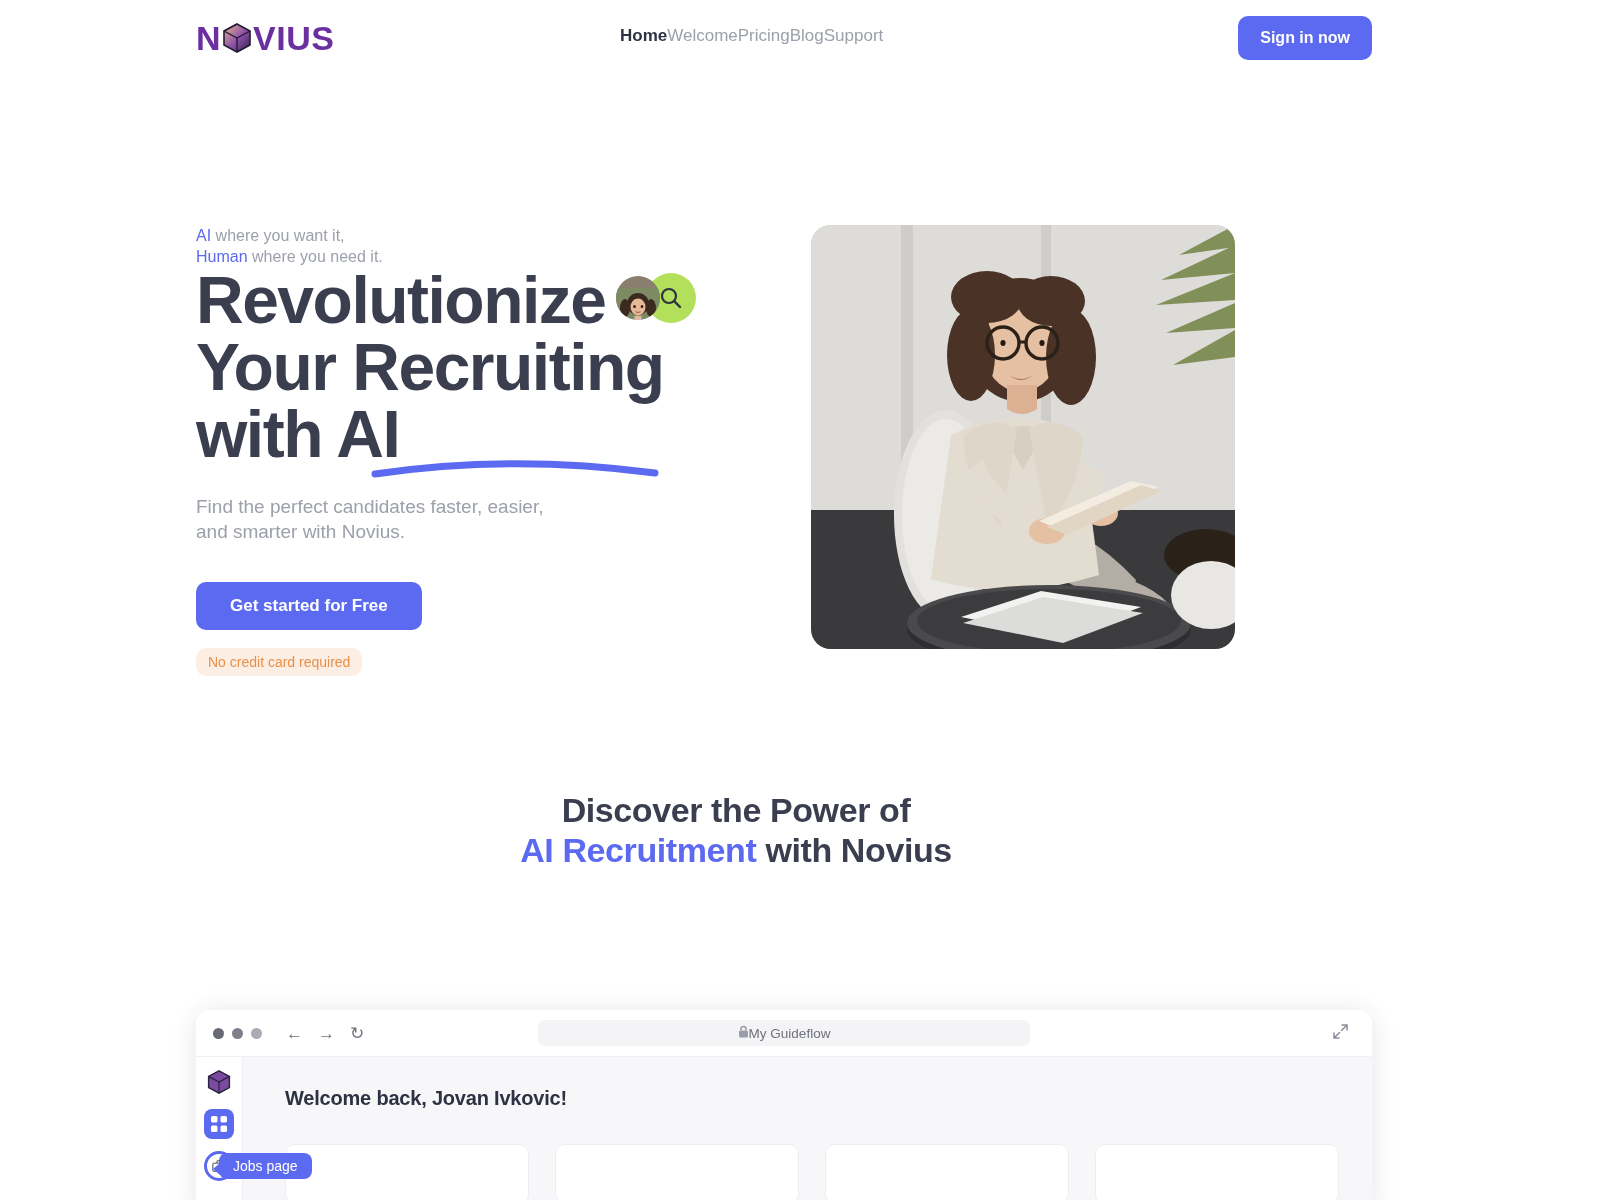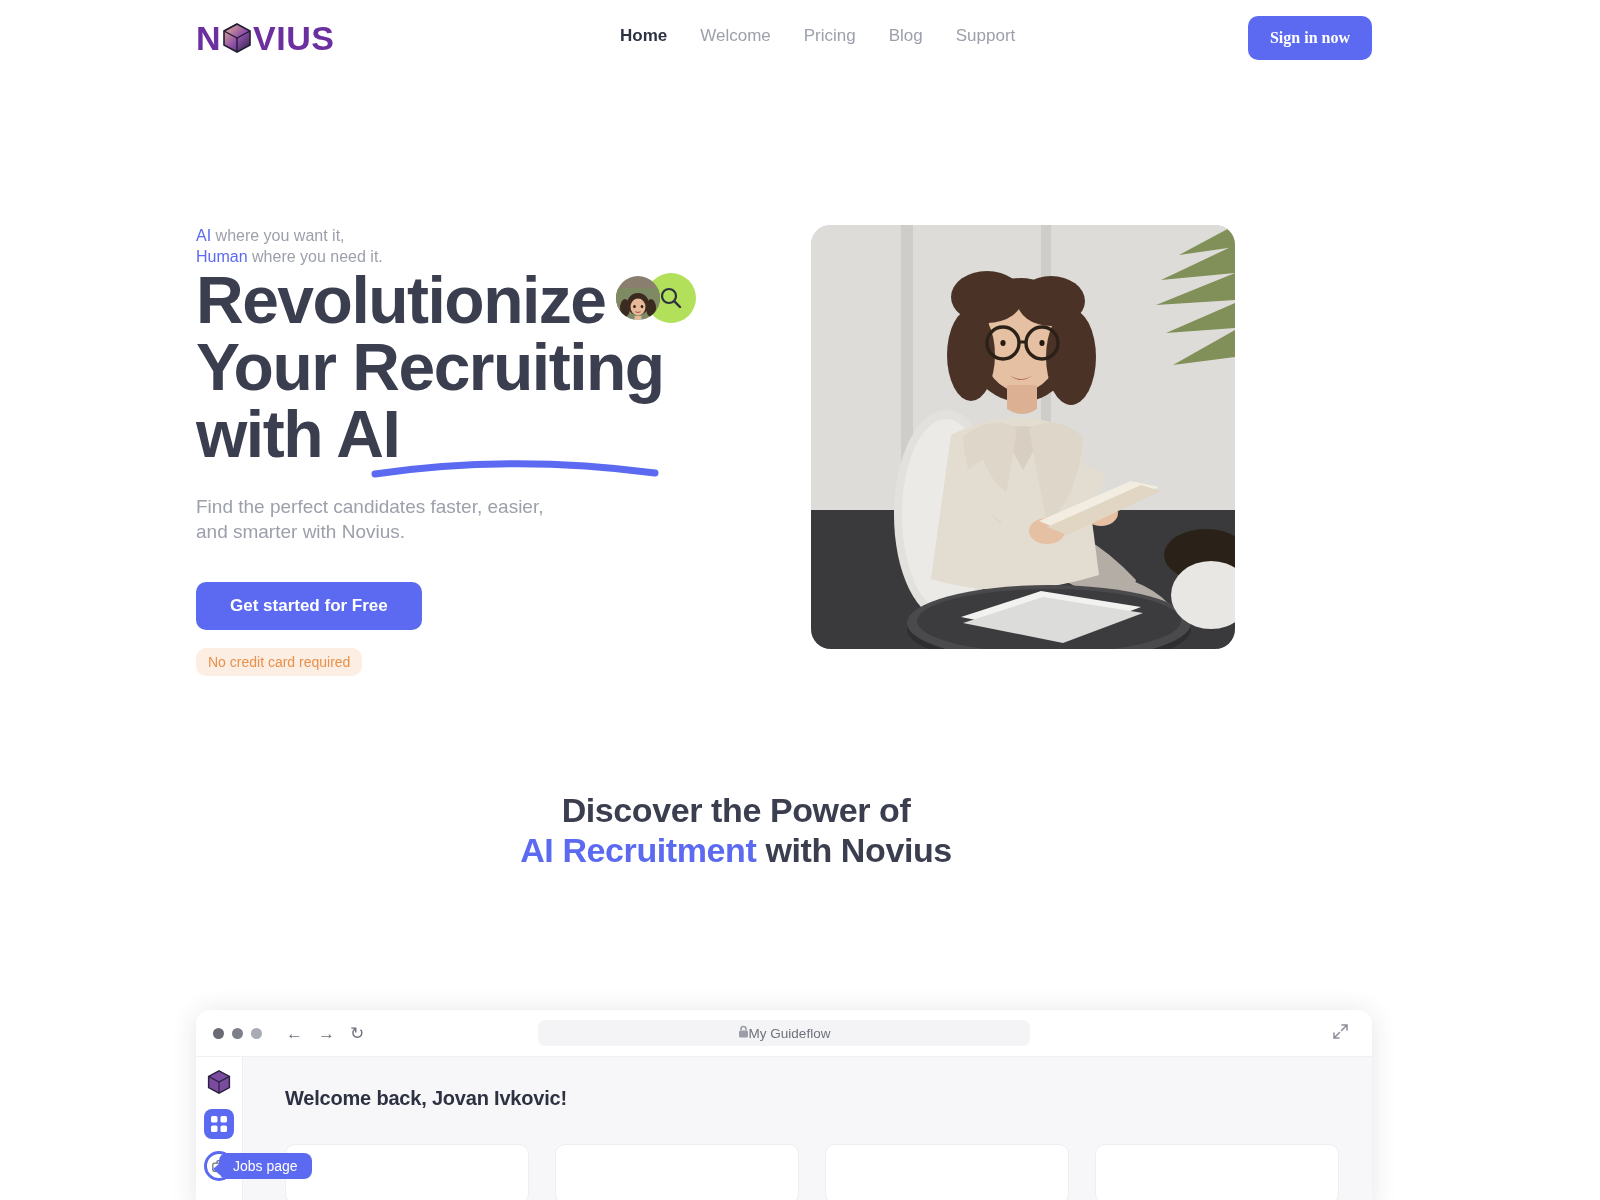--- a/index.html
+++ b/index.html
@@ -25,33 +25,33 @@
     color:#6b2fa0; line-height:1;
     display:flex; align-items:center;
   }
   .logo-cube {
     width:30px; height:32px; margin:0 1px; position:relative; display:inline-block;
   }
   .logo-cube svg { position:absolute; top:0; left:0; }
 
   .nav {
     position:absolute; left:620px; top:26px;
-    display:flex; align-items:center; gap:33px;
+    display:flex; align-items:center; 
   }
   .nav a {
     font-size:17px; color:#9ca0ab; text-decoration:none; font-weight:400;
   }
   .nav a.active { color:#2d3142; font-weight:700; }
 
   .signin {
     position:absolute; right:228px; top:16px;
     background:#5b6af0; color:#fff; border:none;
     border-radius:10px; padding:0 22px; height:44px;
     font-size:16px; font-weight:700; cursor:pointer;
-    font-family:Liberation Serif, serif;
+    font-family:Liberation Sans, sans-serif;
   }
 
   
   .hero { position:absolute; top:0; left:0; width:1600px; height:760px; }
   .hero-left { position:absolute; left:196px; top:225px; width:560px; }
 
   .eyebrow { font-size:16px; line-height:21px; color:#9ca0ab; }
   .eyebrow .hl { color:#5b6af0; font-weight:500; }
 
   .headline {

